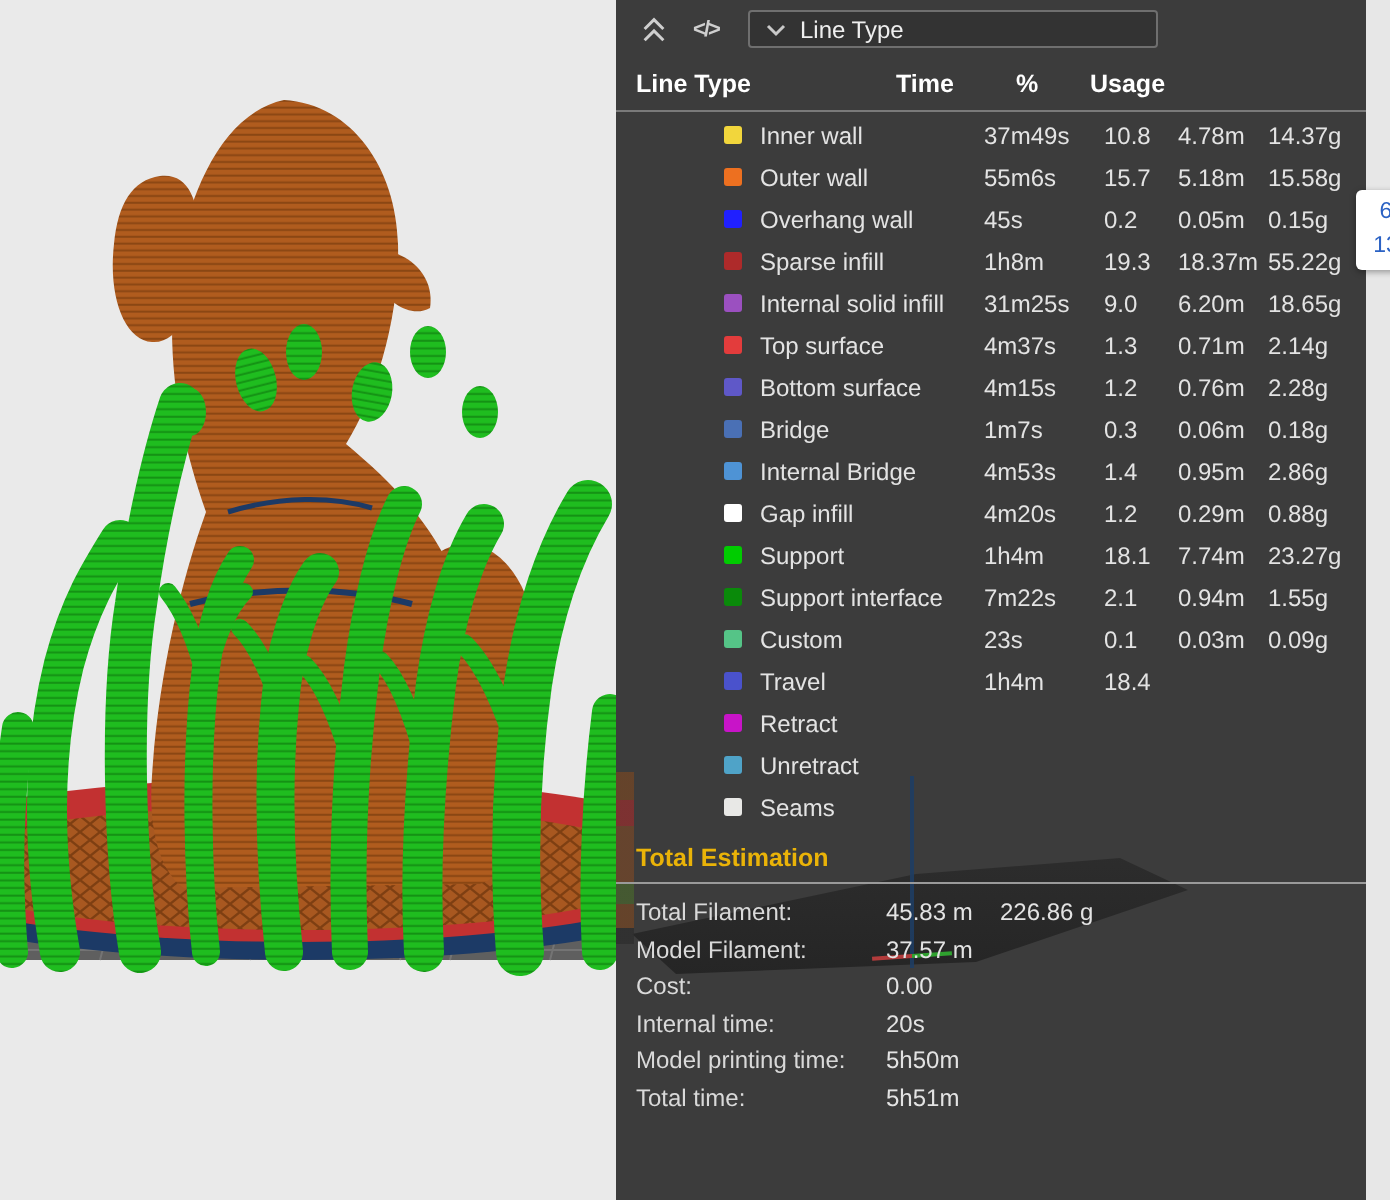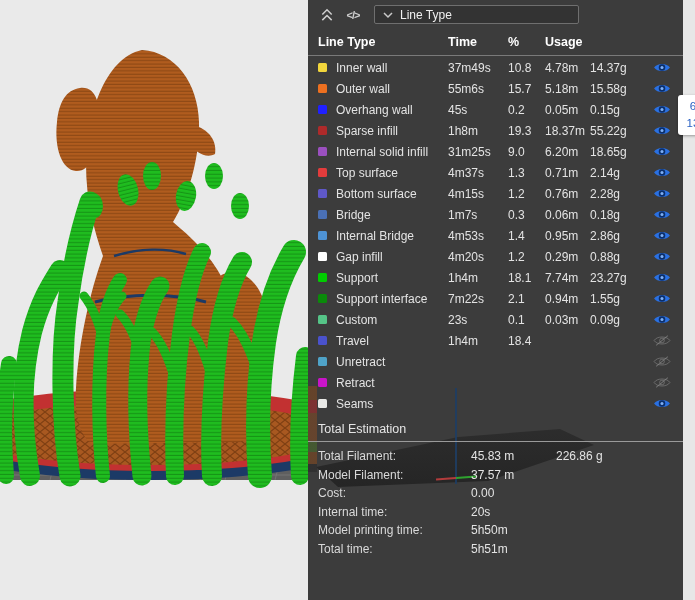--- a/index.html
+++ b/index.html
@@ -39,31 +39,31 @@
     border-radius:2px; color:#efefef; cursor:pointer; }
 
   
   .thead { display:grid; grid-template-columns:130px 60px 37px 1fr; align-items:center;
     height:18px; margin-top:7px; padding:0 12px 0 10px; font-weight:bold; color:#ffffff; font-size:12.5px; }
   .divider { height:1px; background:#7a7a7a; margin-top:4px; }
 
   
   .tbody { margin-top:1px; }
   .trow { display:grid; grid-template-columns:18px 112px 60px 37px 45px 62px 1fr;
-    align-items:center; height:21px; padding:0 12px 0 10px; }
+    align-items:center; height:21px; padding:0 12px 0 10px;margin-left:44px; }
   .swatch { width:9px; height:9px; border-radius:1.5px; display:inline-block; }
   .cell { white-space:nowrap; overflow:hidden; }
   .eye { justify-self:end; display:flex; align-items:center; cursor:pointer; height:14px; }
 
   
-  .total-title { padding:0 10px; margin-top:8px; font-weight:normal; color:#e5e5e5; font-size:12.5px; }
+  .total-title { padding:0 10px; margin-top:8px; font-weight:bold; color:#eab308; font-size:12.5px; }
   .total-divider { height:1px; background:#9a9a9a; margin-top:5px; }
   .totals { margin-top:5px; }
   .total-row { display:grid; grid-template-columns:125px 57px 1fr; align-items:center;
-    height:18.5px; padding:0 10px;gap:28px; }
+    height:18.5px; padding:0 10px; }
   .total-row .tlabel { color:#d9d9d9; }
 
   
   .layer-tip { position:absolute; left:678px; top:95px; width:30px; height:40px; z-index:5;
     background:#ffffff; border-radius:3px 0 0 3px; box-shadow:0 1px 3px rgba(0,0,0,.35);
     color:#2b62c4; font-size:11.5px; line-height:17px; text-align:center; padding-top:3px; }
 </style>
 </head>
 <body>
 
@@ -379,37 +379,37 @@
             <span class="cell"></span>
             <span class="eye">
               <svg width="18" height="13" viewBox="0 0 20 14">
                 <path d="M1.2,7 C4.5,1.8 15.5,1.8 18.8,7 C15.5,12.2 4.5,12.2 1.2,7 Z" fill="none" stroke="#8f8f8f" stroke-width="1.1" opacity="0.55"></path>
                 <circle cx="10" cy="7" r="2.6" fill="none" stroke="#8f8f8f" stroke-width="1.1" opacity="0.55"></circle>
                 <line x1="3.5" y1="12.5" x2="16.5" y2="1.5" stroke="#8f8f8f" stroke-width="1.2" opacity="0.6"></line>
               </svg>
             </span>
           </div>
           <div class="trow">
-            <span class="swatch" style="background:#4fa3c8"></span>
-            <span class="cell">Unretract</span>
+            <span class="swatch" style="background:#c814c8"></span>
+            <span class="cell">Retract</span>
             <span class="cell"></span>
             <span class="cell"></span>
             <span class="cell"></span>
             <span class="cell"></span>
             <span class="eye">
               <svg width="18" height="13" viewBox="0 0 20 14">
                 <path d="M1.2,7 C4.5,1.8 15.5,1.8 18.8,7 C15.5,12.2 4.5,12.2 1.2,7 Z" fill="none" stroke="#8f8f8f" stroke-width="1.1" opacity="0.55"></path>
                 <circle cx="10" cy="7" r="2.6" fill="none" stroke="#8f8f8f" stroke-width="1.1" opacity="0.55"></circle>
                 <line x1="3.5" y1="12.5" x2="16.5" y2="1.5" stroke="#8f8f8f" stroke-width="1.2" opacity="0.6"></line>
               </svg>
             </span>
           </div>
           <div class="trow">
-            <span class="swatch" style="background:#c814c8"></span>
-            <span class="cell">Retract</span>
+            <span class="swatch" style="background:#4fa3c8"></span>
+            <span class="cell">Unretract</span>
             <span class="cell"></span>
             <span class="cell"></span>
             <span class="cell"></span>
             <span class="cell"></span>
             <span class="eye">
               <svg width="18" height="13" viewBox="0 0 20 14">
                 <path d="M1.2,7 C4.5,1.8 15.5,1.8 18.8,7 C15.5,12.2 4.5,12.2 1.2,7 Z" fill="none" stroke="#8f8f8f" stroke-width="1.1" opacity="0.55"></path>
                 <circle cx="10" cy="7" r="2.6" fill="none" stroke="#8f8f8f" stroke-width="1.1" opacity="0.55"></circle>
                 <line x1="3.5" y1="12.5" x2="16.5" y2="1.5" stroke="#8f8f8f" stroke-width="1.2" opacity="0.6"></line>
               </svg>

